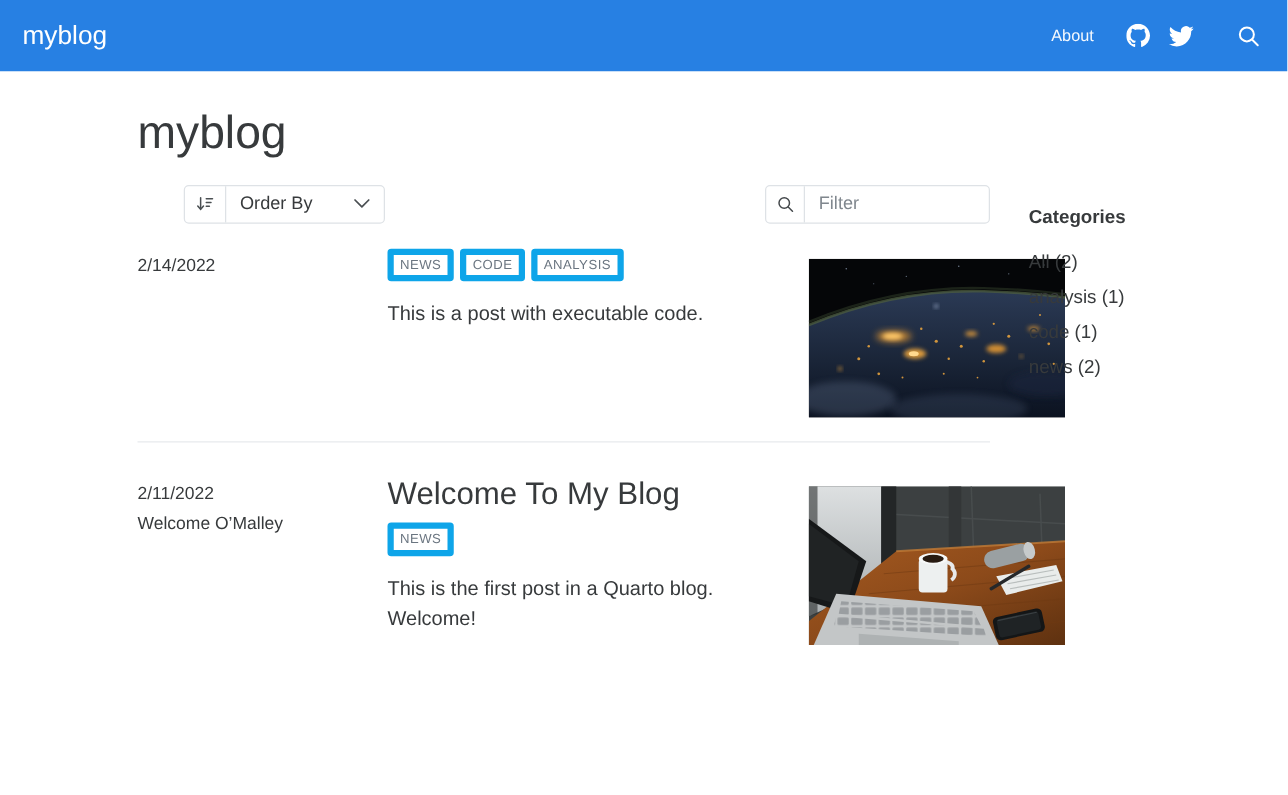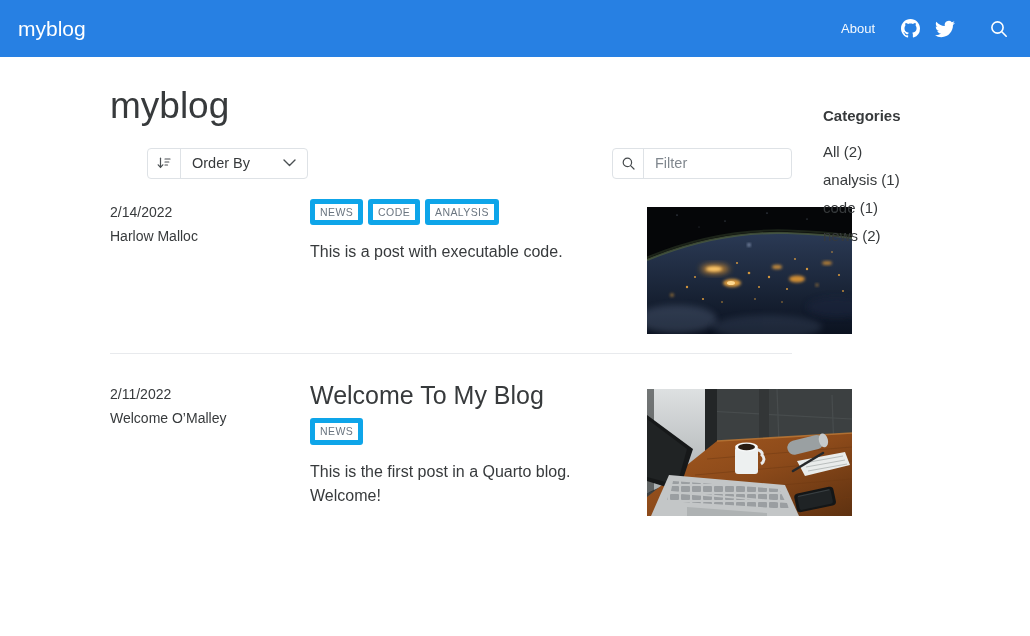--- a/index.html
+++ b/index.html
@@ -84,21 +84,21 @@
   }
   .post-desc { font-size: 16px; line-height: 1.5; color: #373a3c; padding-right: 26px; }
   .thumb { margin-top: 8px; cursor: pointer; line-height: 0; }
   .thumb svg { display: block; }
   .post-divider {
     border: none; border-top: 1px solid #e8eaed;
     margin: 19px 0 27px 0;
   }
 
   
-  .sidebar { margin-top: 50px; }
+  .sidebar { margin-top: 108px; }
   .sidebar-heading { font-size: 15px; font-weight: 700; margin: 0 0 17px 0; color: #373a3c; }
   .cat-item {
     display: block; font-size: 15px; color: #373a3c; text-decoration: none;
     margin-bottom: 7px; line-height: 1.4; cursor: pointer; white-space: nowrap;
   }
 </style>
 </head>
 <body>
 
 <nav class="navbar">
@@ -154,21 +154,20 @@
               <line x1="9.6" y1="9.6" x2="13" y2="13"></line>
             </svg>
         </span>
         <input type="text" placeholder="Filter" style="">
       </div>
     </div>
 
     <article class="post">
       <div class="post-meta">
         <div class="post-date">2/14/2022</div>
-        <div class="post-author">Harlow Malloc</div>
       </div>
       <div class="post-body">
         <div class="badges">
           <span class="badge">NEWS</span>
           <span class="badge">CODE</span>
           <span class="badge">ANALYSIS</span>
         </div>
         <div class="post-desc">This is a post with executable code.</div>
       </div>
       <div class="thumb">

